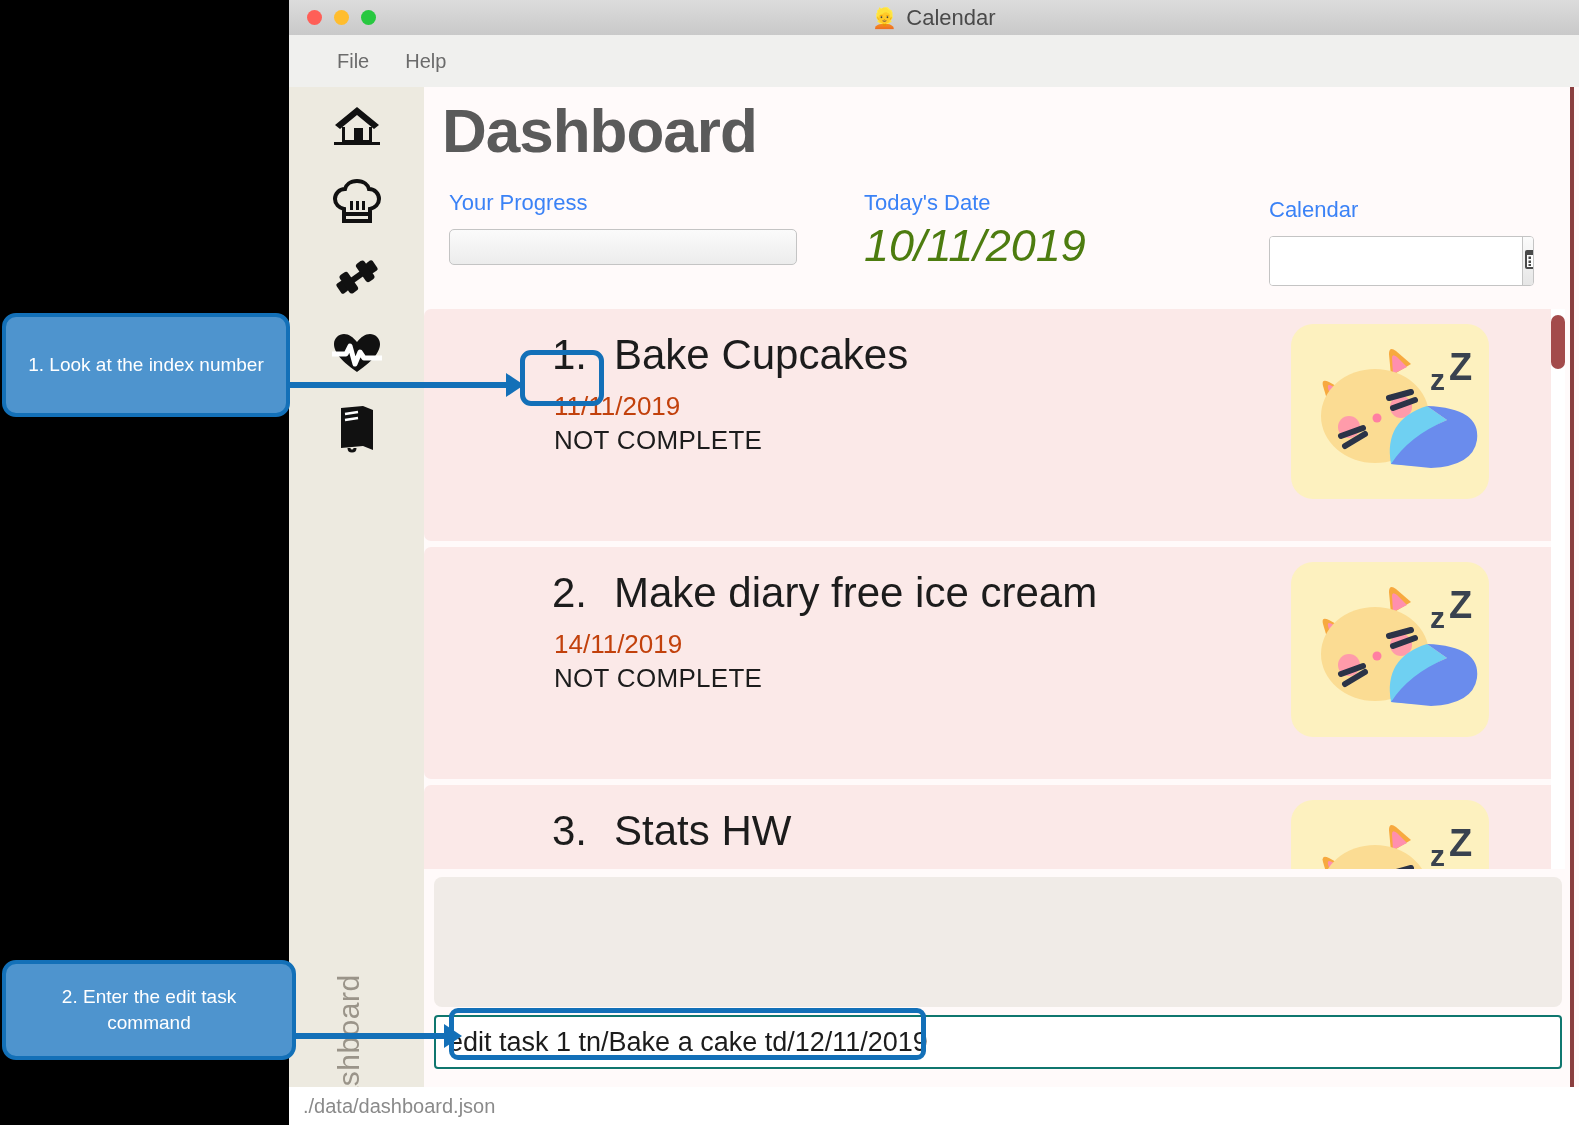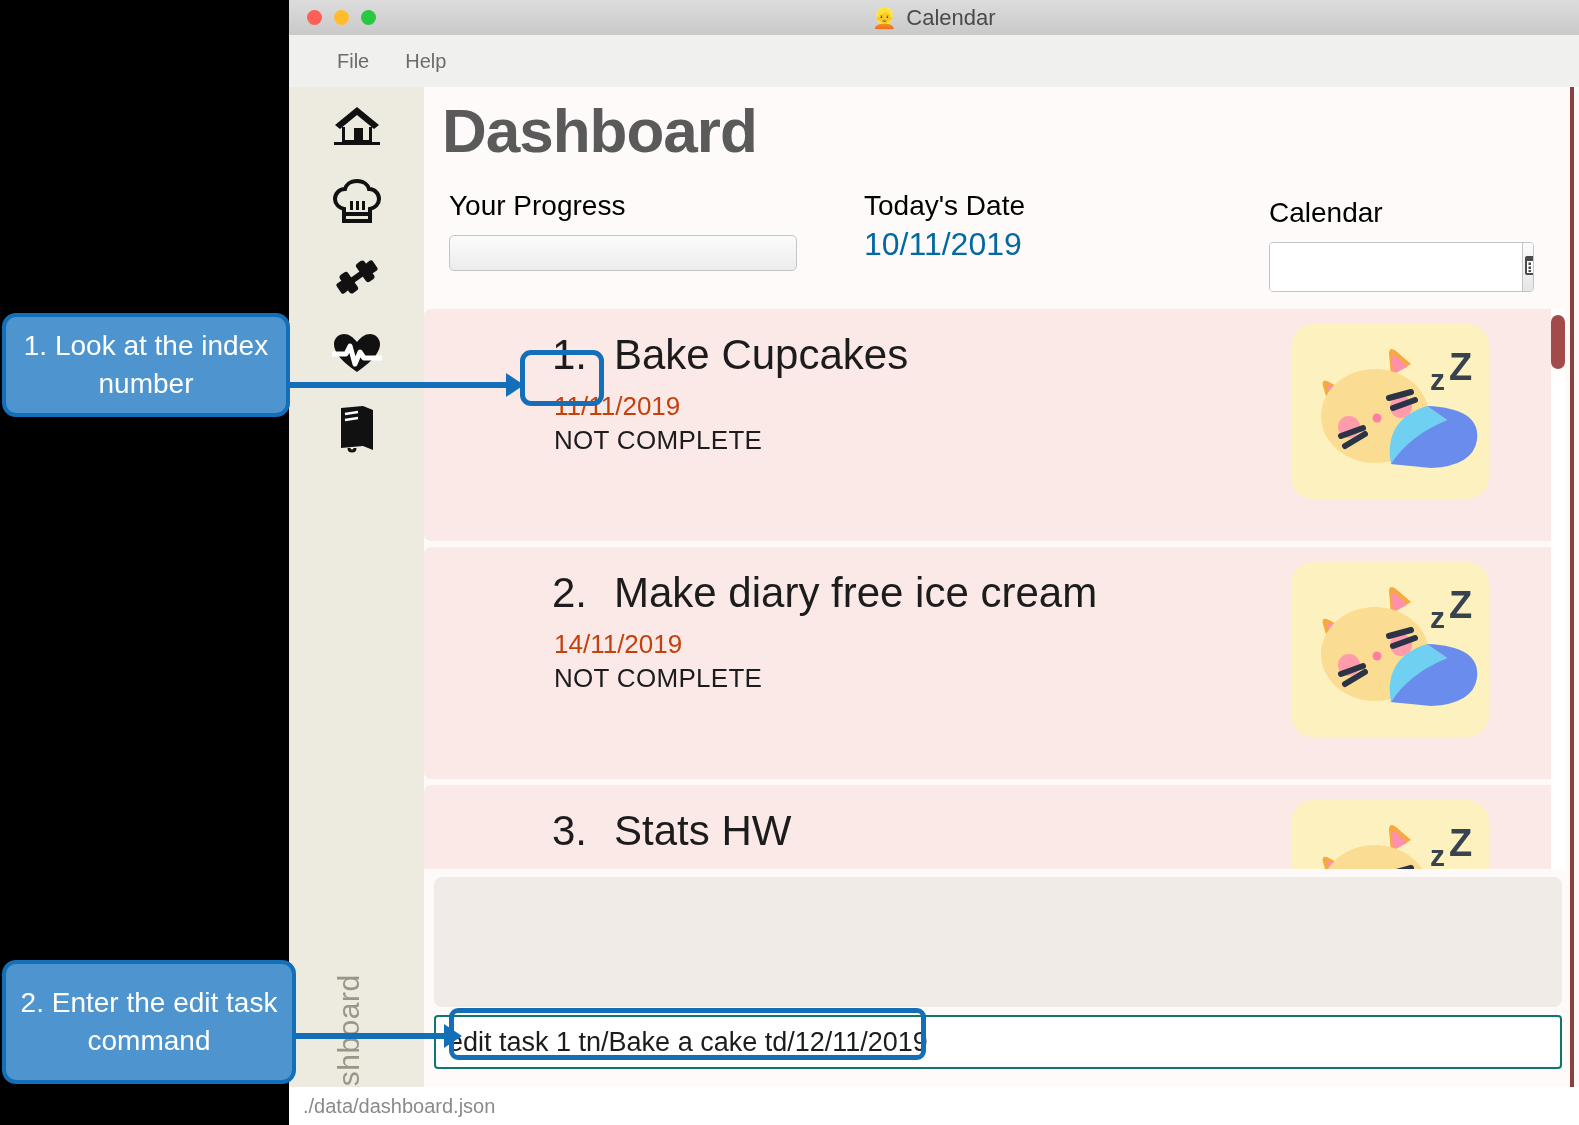--- a/index.html
+++ b/index.html
@@ -122,22 +122,22 @@
   #page-title {
     position: absolute;
     left: 18px; top: 8px;
     font-size: 62px;
     font-weight: bold;
     color: #5a5a5a;
     letter-spacing: -1px;
   }
 
   .field-label {
-    font-size: 28px;
-    color: #000000;
+    font-size: 22px;
+    color: #3b82f6;
   }
 
   #progress-block { position: absolute; left: 25px; top: 103px; }
   #progress-bar-outer {
     margin-top: 13px;
     width: 348px; height: 36px;
     background: linear-gradient(to bottom, #fbfbfb, #ececec);
     border: 1px solid #c4c4c4;
     border-radius: 5px;
     box-sizing: border-box;
@@ -145,22 +145,23 @@
   #progress-bar-fill {
     height: 100%;
     width: 0%;
     background: #7ac143;
     border-radius: 4px;
   }
 
   #date-block { position: absolute; left: 440px; top: 103px; }
   #today-date {
     margin-top: 4px;
-    font-size: 32px;
-    color: #0369a1;
+    font-size: 45px;
+    color: #4d7c0f;
+    font-style: italic;
   }
 
   #calendar-block { position: absolute; left: 845px; top: 103px; margin-top: 7px; }
   #calendar-picker {
     margin-top: 13px;
     width: 265px; height: 50px;
     display: flex;
     border: 1px solid #c4c4c4;
     border-radius: 4px;
     box-sizing: border-box;
@@ -317,31 +318,31 @@
     color: #8a8a8a;
   }
 
   
   .callout {
     position: absolute;
     background: #4e94ce;
     border: 4px solid #1370b8;
     border-radius: 14px;
     color: #ffffff;
-    font-size: 28px;
+    font-size: 19px;
     line-height: 1.35;
     text-align: center;
     display: flex;
     align-items: center;
     justify-content: center;
     padding: 14px 12px;
     box-sizing: border-box;
   }
   #callout-1 { left: 2px;  top: 313px;  width: 288px; height: 104px; }
-  #callout-2 { left: 2px;  top: 960px;  width: 294px; height: 124px; }
+  #callout-2 { left: 2px;  top: 960px;  width: 294px; height: 100px; }
 
   .ann-line {
     position: absolute;
     background: #1370b8;
     height: 6px;
   }
   #ann-line-1 { left: 286px; top: 382px; width: 228px; }
   #ann-line-2 { left: 290px; top: 1033px; width: 164px; }
   .ann-arrow {
     position: absolute;

